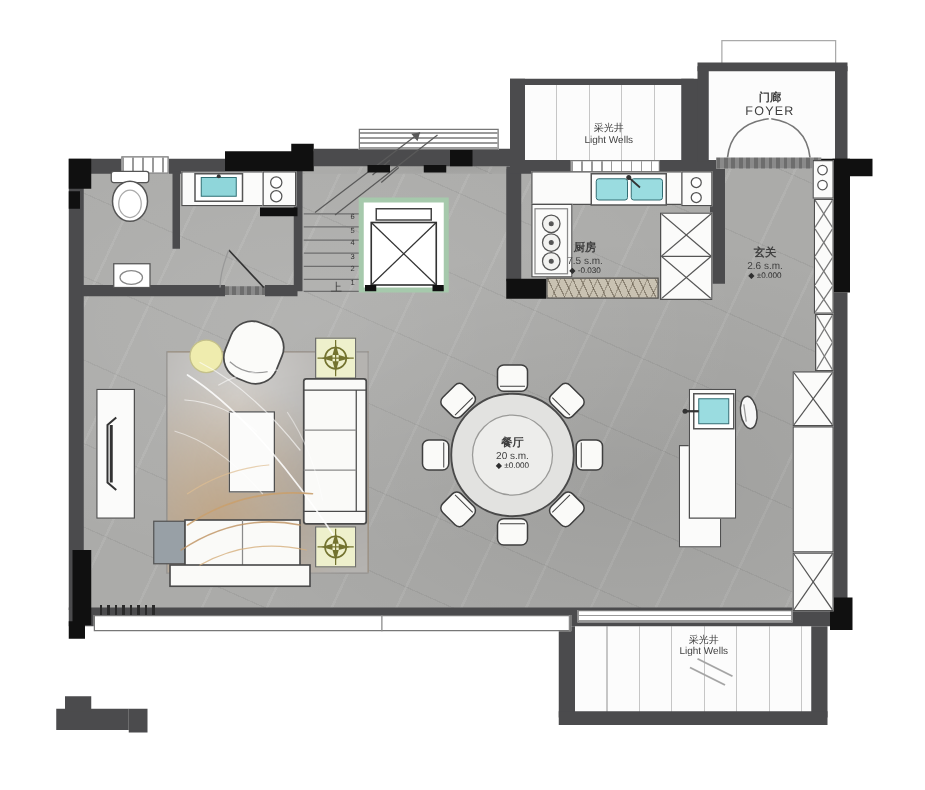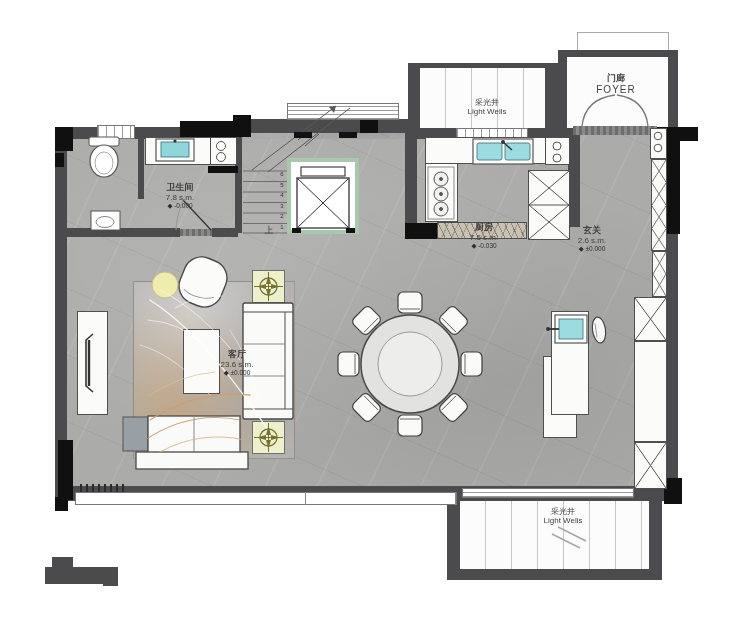--- a/index.html
+++ b/index.html
@@ -358,38 +358,33 @@
       <ellipse cx="599" cy="330" rx="6.5" ry="13" transform="rotate(-8 599 330)" fill="#f7f7f7" stroke="#444" stroke-width="1.2"></ellipse>
       <line x1="596" y1="323" x2="596" y2="337" stroke="#999" stroke-width="1" transform="rotate(-8 599 330)"></line>
     </g>
 
     <g stroke="#a5a5a5" stroke-width="1.5">
       <line x1="558" y1="527" x2="586" y2="541"></line>
         <line x1="552" y1="534" x2="580" y2="548"></line>
     </g>
   </svg>
 
-  <div class="lbl" style="left:140px;top:182px;width:80px;">
-    <span class="n">卫生间</span>
-    <span class="a">7.8 s.m.</span>
-    <span class="e">◆ -0.000</span>
-  </div>
-  <div class="lbl" style="left:444px;top:193px;width:80px;margin-top:29px;">
+  <div class="lbl" style="left:428px;top:193px;width:80px;">
     <span class="n">厨房</span>
     <span class="a">7.5 s.m.</span>
     <span class="e">◆ -0.030</span>
   </div>
-  <div class="lbl" style="left:552px;top:197px;width:80px;margin-top:28px;">
+  <div class="lbl" style="left:572px;top:197px;width:80px;">
     <span class="n">玄关</span>
     <span class="a">2.6 s.m.</span>
     <span class="e">◆ ±0.000</span>
   </div>
-  <div class="lbl" style="left:197px;top:349px;width:80px;">
-    <span class="n">客厅</span>
-    <span class="a">23.6 s.m.</span>
+  <div class="lbl" style="left:370px;top:349px;width:80px;">
+    <span class="n">餐厅</span>
+    <span class="a">20 s.m.</span>
     <span class="e">◆ ±0.000</span>
   </div>
   <div class="lbl" style="left:576px;top:73px;width:80px;">
     <span class="n">门廊</span>
     <span class="en">FOYER</span>
   </div>
   <div class="lbl" style="left:447px;top:98px;width:80px;">
     <span class="a">采光井</span>
     <span class="a">Light Wells</span>
   </div>

